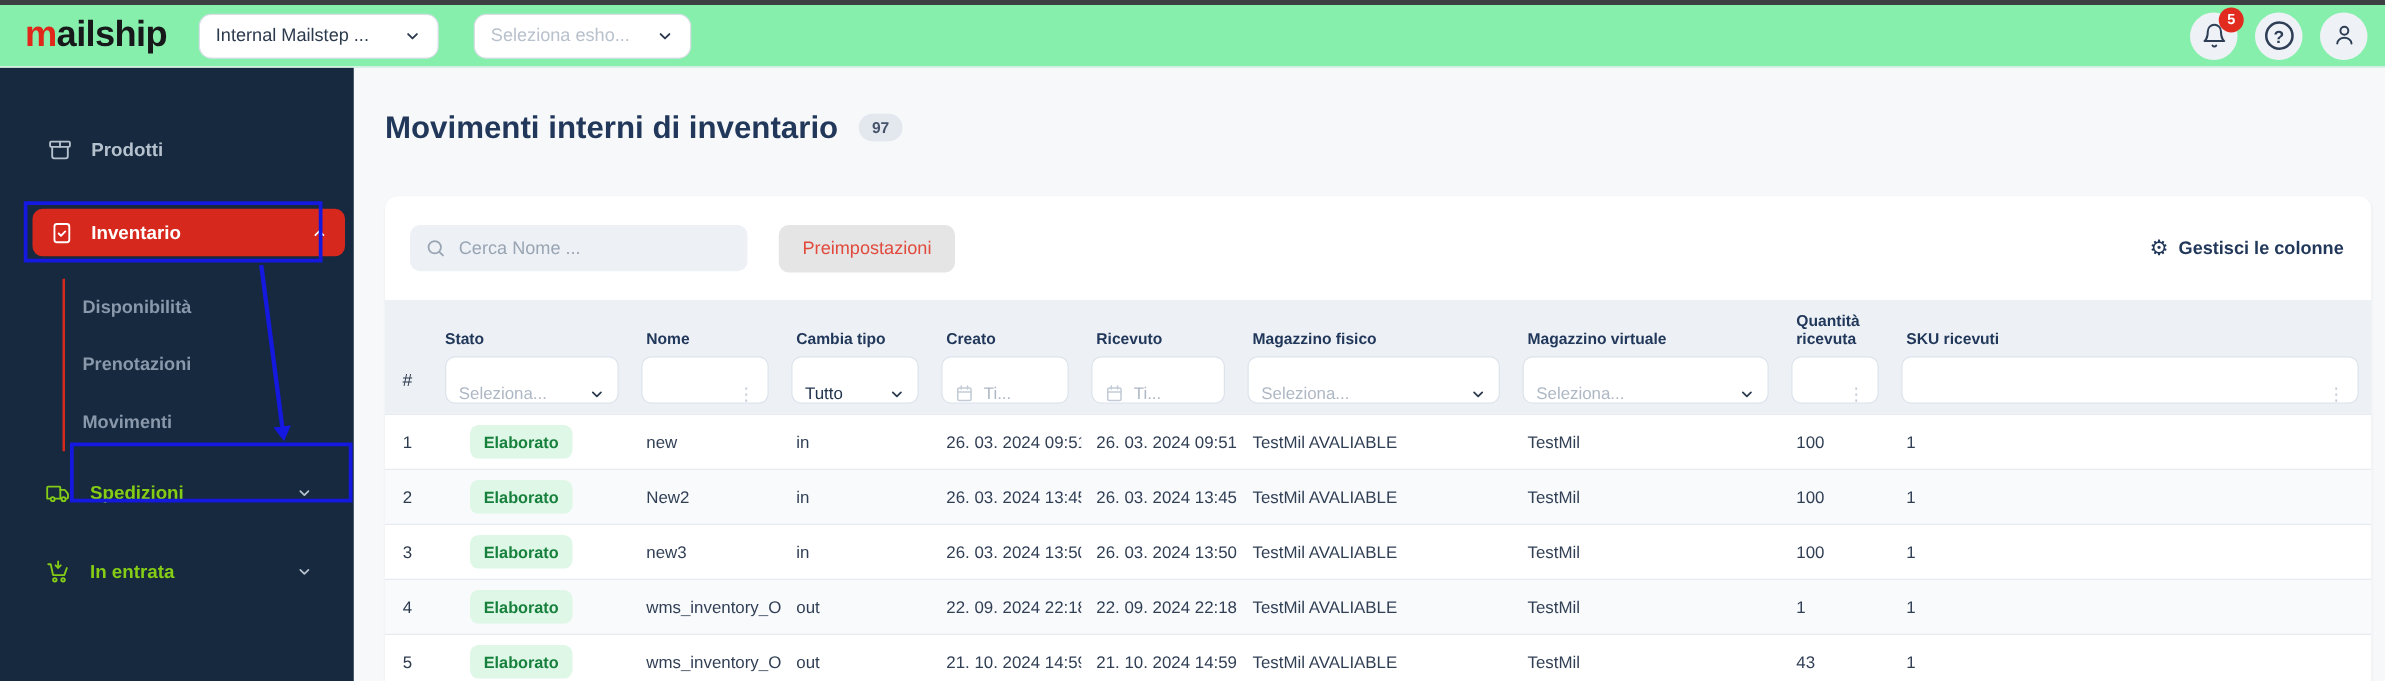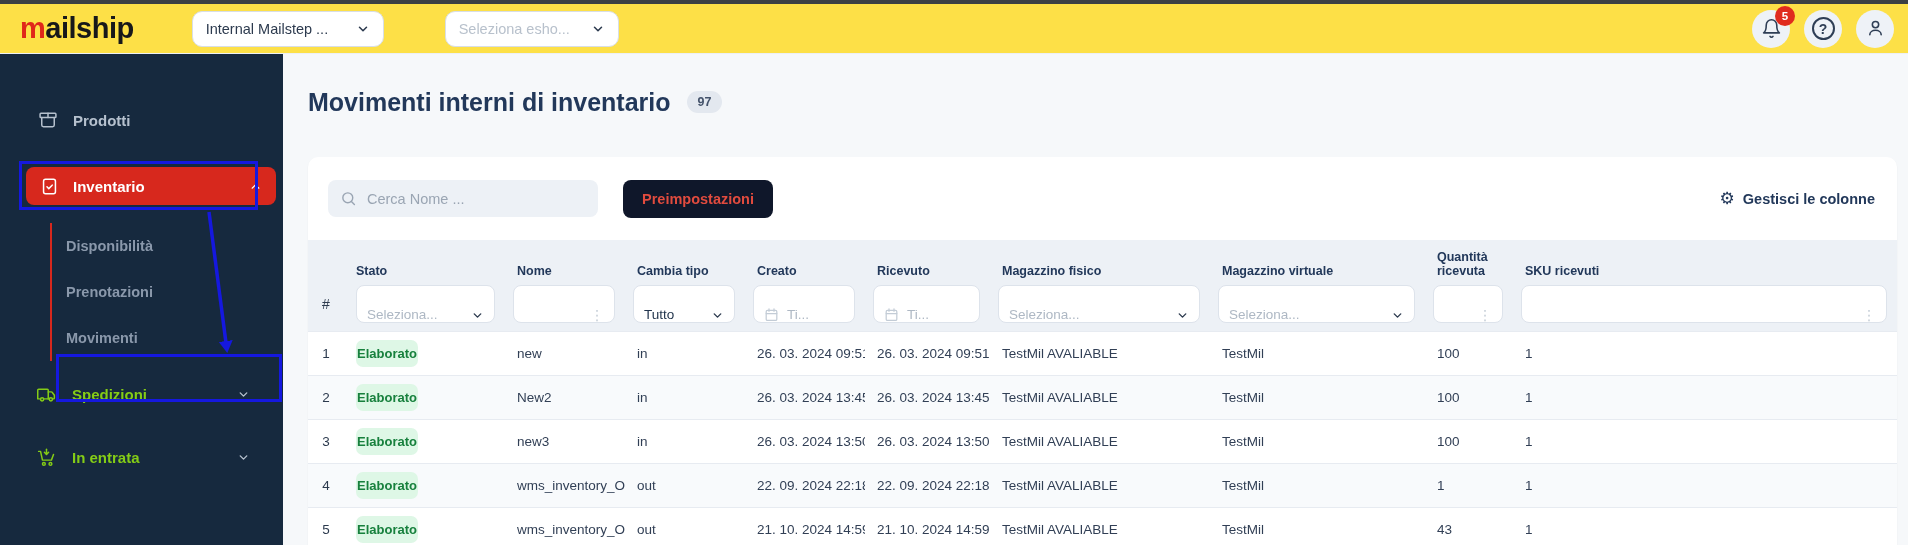--- a/index.html
+++ b/index.html
@@ -1,21 +1,21 @@
 <!DOCTYPE html>
 <html><head>
 <meta charset="utf-8">
 <style>
   * { box-sizing:border-box; margin:0; padding:0; }
   body { font-family:"Liberation Sans",sans-serif; background:#f6f8fa; }
   .viewport { position:relative; width:1908px; height:545px; overflow:hidden; background:#f6f8fa; }
 
   
   .top-strip { height:4px; background:#3c4043; }
-  .app-header { height:50px; background:#fde047; border-bottom:1px solid #edf0f4; display:flex; align-items:center; padding:0 14px 0 20px; position:relative; z-index:2;gap:33px; }
+  .app-header { height:50px; background:#86efac; border-bottom:1px solid #edf0f4; display:flex; align-items:center; padding:0 14px 0 20px; position:relative; z-index:2; }
   .logo { font-size:29px; font-weight:bold; letter-spacing:-0.5px; color:#17181a; white-space:nowrap; }
   .logo .red { color:#e0271a; }
   .hdr-select { height:36px; border:1px solid #d8dee6; border-radius:10px; background:#fff; display:flex; align-items:center; justify-content:space-between; padding:0 13px; font-size:14.5px; color:#2c3a4e; cursor:pointer; }
   .hdr-select.ws { width:192px; margin-left:25px; }
   .hdr-select.eshop { width:174px; margin-left:28px; }
   .hdr-select .ph { color:#b8c1cc; }
   .chev { color:#2c3a4e; display:inline-flex; }
   .hdr-right { margin-left:auto; display:flex; gap:14px; align-items:center; }
   .icon-btn { width:38px; height:38px; border-radius:50%; background:#eef2f7; display:flex; align-items:center; justify-content:center; color:#2e3e55; position:relative; cursor:pointer; }
   .nbadge { position:absolute; top:-4px; right:-5px; min-width:20px; height:20px; padding:0 5px; border-radius:10px; background:#e02b1e; color:#fff; font-size:11.5px; font-weight:bold; display:flex; align-items:center; justify-content:center; }
@@ -38,21 +38,21 @@
   .main { flex:1; min-width:0; padding:31px 11px 0 25px; }
   .page-head { display:flex; align-items:center; gap:16px; height:34px; }
   .page-title { font-size:25px; font-weight:bold; color:#22385a; }
   .count-pill { background:#e3e8ef; color:#44536b; font-size:12.5px; font-weight:bold; padding:4px 11px; border-radius:12px; }
 
   .card { margin-top:38px; width:1589px; background:#fff; border-radius:10px 10px 0 0; box-shadow:0 1px 2px rgba(20,30,50,.05); }
   .card-toolbar { height:83px; display:flex; align-items:center; padding:0 22px 0 20px; }
   .search-box { width:270px; height:37px; background:#edf1f6; border-radius:8px; display:flex; align-items:center; gap:10px; padding:0 12px; color:#98a3b1; }
   .search-box input { border:none; outline:none; background:transparent; flex:1; font:inherit; font-size:14.5px; color:#33415a; }
   .search-box input::placeholder { color:#9aa5b3; }
-  .presets-btn { margin-left:25px; height:38px; padding:0 19px; background:#0f172a; color:#e14b3e; font-weight:bold; font-size:14.5px; border:none; border-radius:8px; display:flex; align-items:center; cursor:pointer; font-family:inherit; }
+  .presets-btn { margin-left:25px; height:38px; padding:0 19px; background:#e5e5e5; color:#e14b3e; font-weight:normal; font-size:14.5px; border:none; border-radius:8px; display:flex; align-items:center; cursor:pointer; font-family:inherit; }
   .manage-cols { margin-left:auto; display:flex; align-items:center; gap:8px; color:#22385a; font-weight:bold; font-size:14.5px; cursor:pointer; }
   .gear { font-size:17px; font-weight:normal; line-height:1; }
 
   
   .grid { display:grid; grid-template-columns:36px 161px 120px 120px 120px 125px 220px 215px 88px minmax(0,1fr); }
   .thead { background:#edf1f6; padding:10px 0 8px; }
   .label-row { align-items:end; min-height:26px; }
   .th { font-size:12.5px; font-weight:bold; color:#22385a; padding:0 8px 2px 12px; line-height:1.15; }
   .filter-row { margin-top:4px; align-items:center; }
   .hash { text-align:center; font-size:14px; color:#2c3a4e; }
@@ -61,21 +61,21 @@
   .fbox .ph { color:#aeb8c4; white-space:nowrap; overflow:hidden; }
   .fbox .chev { margin-left:auto; }
   .fbox input { border:none; outline:none; width:100%; font:inherit; color:#33415a; background:transparent; min-width:0; }
   .kebab { margin-left:auto; color:#c3ccd6; font-size:14px; line-height:1; }
   .cal { color:#c3ccd6; display:inline-flex; }
 
   .tbody .trow { height:44px; border-top:1px solid #e7ebf1; font-size:13.5px; color:#313f55; align-items:center; cursor:pointer; }
   .tbody .trow:nth-child(even) { background:#f8fafc; }
   .cell { padding:0 8px 0 12px; white-space:nowrap; overflow:hidden; }
   .cell.idx { text-align:center; padding:0; color:#2c3a4e; }
-  .status-badge { display:inline-block; background:#def7e6; color:#17803d; font-weight:bold; font-size:13px; padding:6px 1px; border-radius:7px; }
+  .status-badge { display:inline-block; background:#def7e6; color:#17803d; font-weight:bold; font-size:13px; padding:6px 11px; border-radius:7px;margin-left:20px; }
 
   
   .ann-rect { position:absolute; border:3px solid #1518df; z-index:40; pointer-events:none; }
   #ann-inventario { left:19px; top:161px; width:239px; height:49px; }
   #ann-movimenti  { left:56px; top:354px; width:226px; height:48px; }
   .ann-arrow { position:absolute; left:0; top:0; z-index:39; pointer-events:none; }
 
   svg.i { display:block; }
 </style>
 </head>

